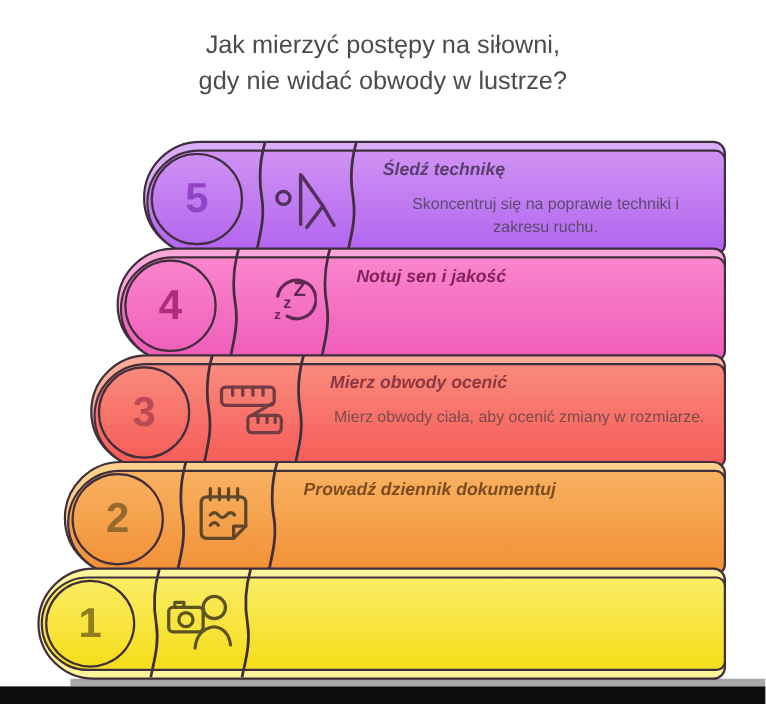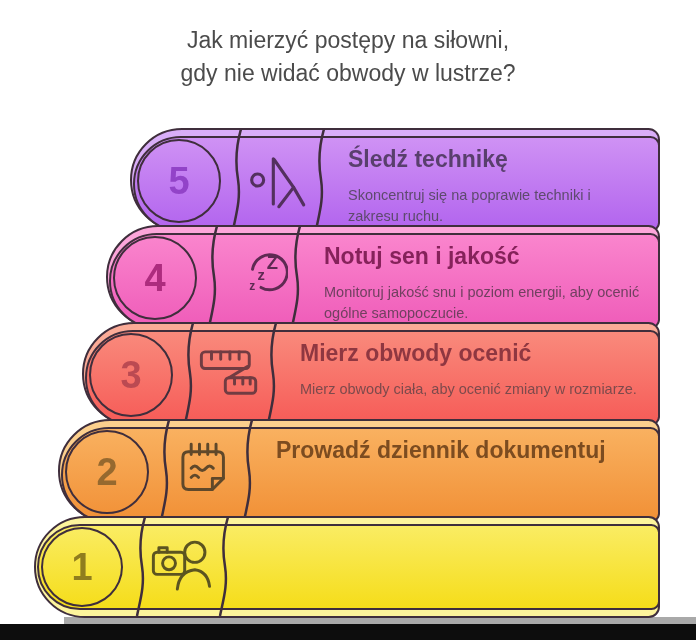--- a/index.html
+++ b/index.html
@@ -39,22 +39,22 @@
   .squiggle{position:absolute;top:1px;height:calc(100% - 3px);width:16px;}
   .sq-l{left:100px;} .sq-r{left:182px;}
   .squiggle path{stroke:var(--ink);stroke-width:2.5;fill:none;}
 
   .iconbox{position:absolute;left:112px;top:50%;transform:translateY(-50%);
     width:70px;height:70px;color:var(--ico);}
   .iconbox svg{width:70px;height:70px;display:block;}
   .iconbox text{font-family:"Liberation Sans","DejaVu Sans",sans-serif;font-weight:700;}
 
   .textcol{position:absolute;left:218px;right:16px;top:18px;}
-  .ttl{font-size:23px;font-weight:700;color:var(--ttl);margin:0 0 12px 0;}
-  .dsc{font-size:14.5px;line-height:21px;color:var(--dsc);margin:0;}
+  .ttl{font-size:16px;font-weight:700;color:var(--ttl);margin:0 0 12px 0;font-style:italic;}
+  .dsc{font-size:14.5px;line-height:21px;color:var(--dsc);margin:0;text-align:center;}
 
   .shadow{position:absolute;left:64px;right:0;bottom:16px;height:7px;background:#a9a9a9;}
   .bottombar{position:absolute;left:0;right:0;bottom:0;height:16px;background:#0d0d0d;}
 </style>
 </head>
 <body>
 
 <div class="canvas">
 
   <div class="page-title">
@@ -101,21 +101,20 @@
       <svg viewBox="0 0 76 76" fill="none" stroke="currentColor" stroke-width="3.2" stroke-linecap="round" stroke-linejoin="round">
         <path d="M37.5,29.6 A19,19 0 1 1 46.7,49.3"></path>
         <text x="34" y="52" font-size="13" fill="currentColor" stroke="none">z</text>
         <text x="43" y="41" font-size="16" fill="currentColor" stroke="none">z</text>
         <text x="53" y="29" font-size="20" fill="currentColor" stroke="none">Z</text>
       </svg>
     </div>
     <div class="num">4</div>
     <div class="textcol">
       <p class="ttl">Notuj sen i jakość</p>
-      <p class="dsc">Monitoruj jakość snu i poziom energii, aby ocenić ogólne samopoczucie.</p>
     </div>
   </div>
 
   <div class="row r2">
     <div class="back"></div>
     <div class="front"></div>
     <div class="ring"></div>
     <svg class="squiggle sq-l" viewBox="0 0 16 104" preserveAspectRatio="none">
         <path d="M11,0 C6,18 5,34 8,52 C11,72 6,88 3,104"></path>
       </svg>

